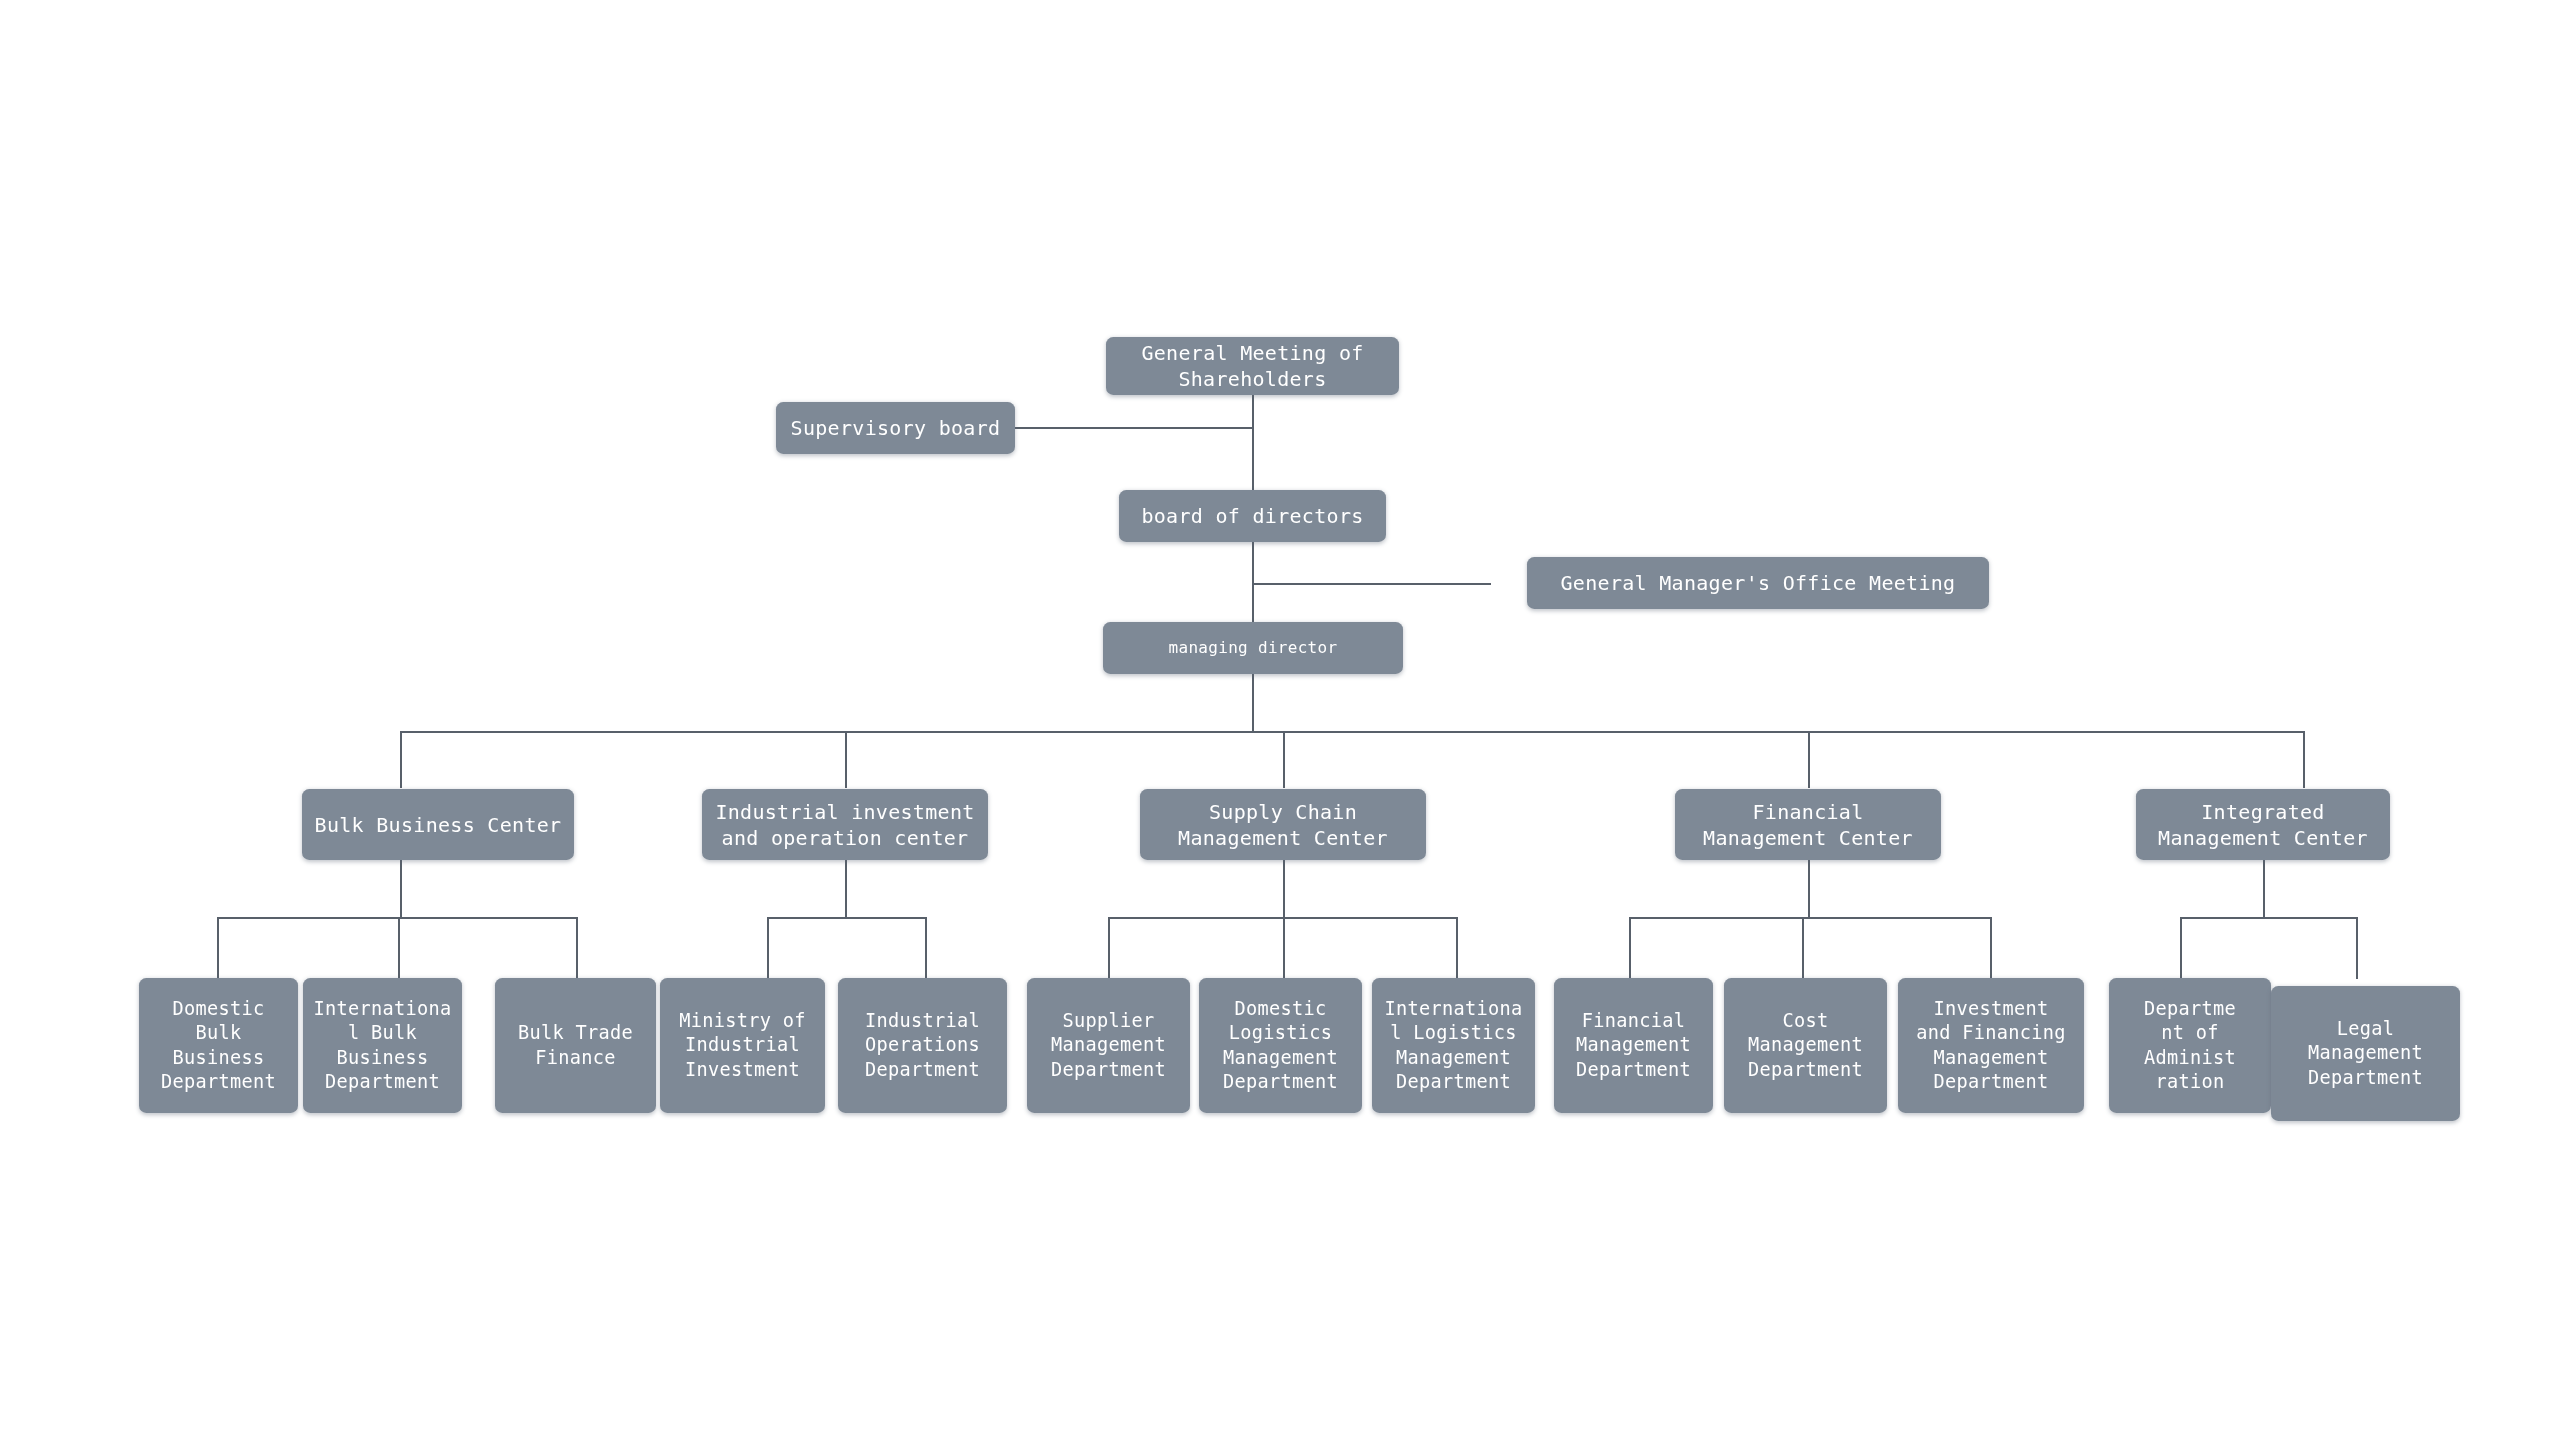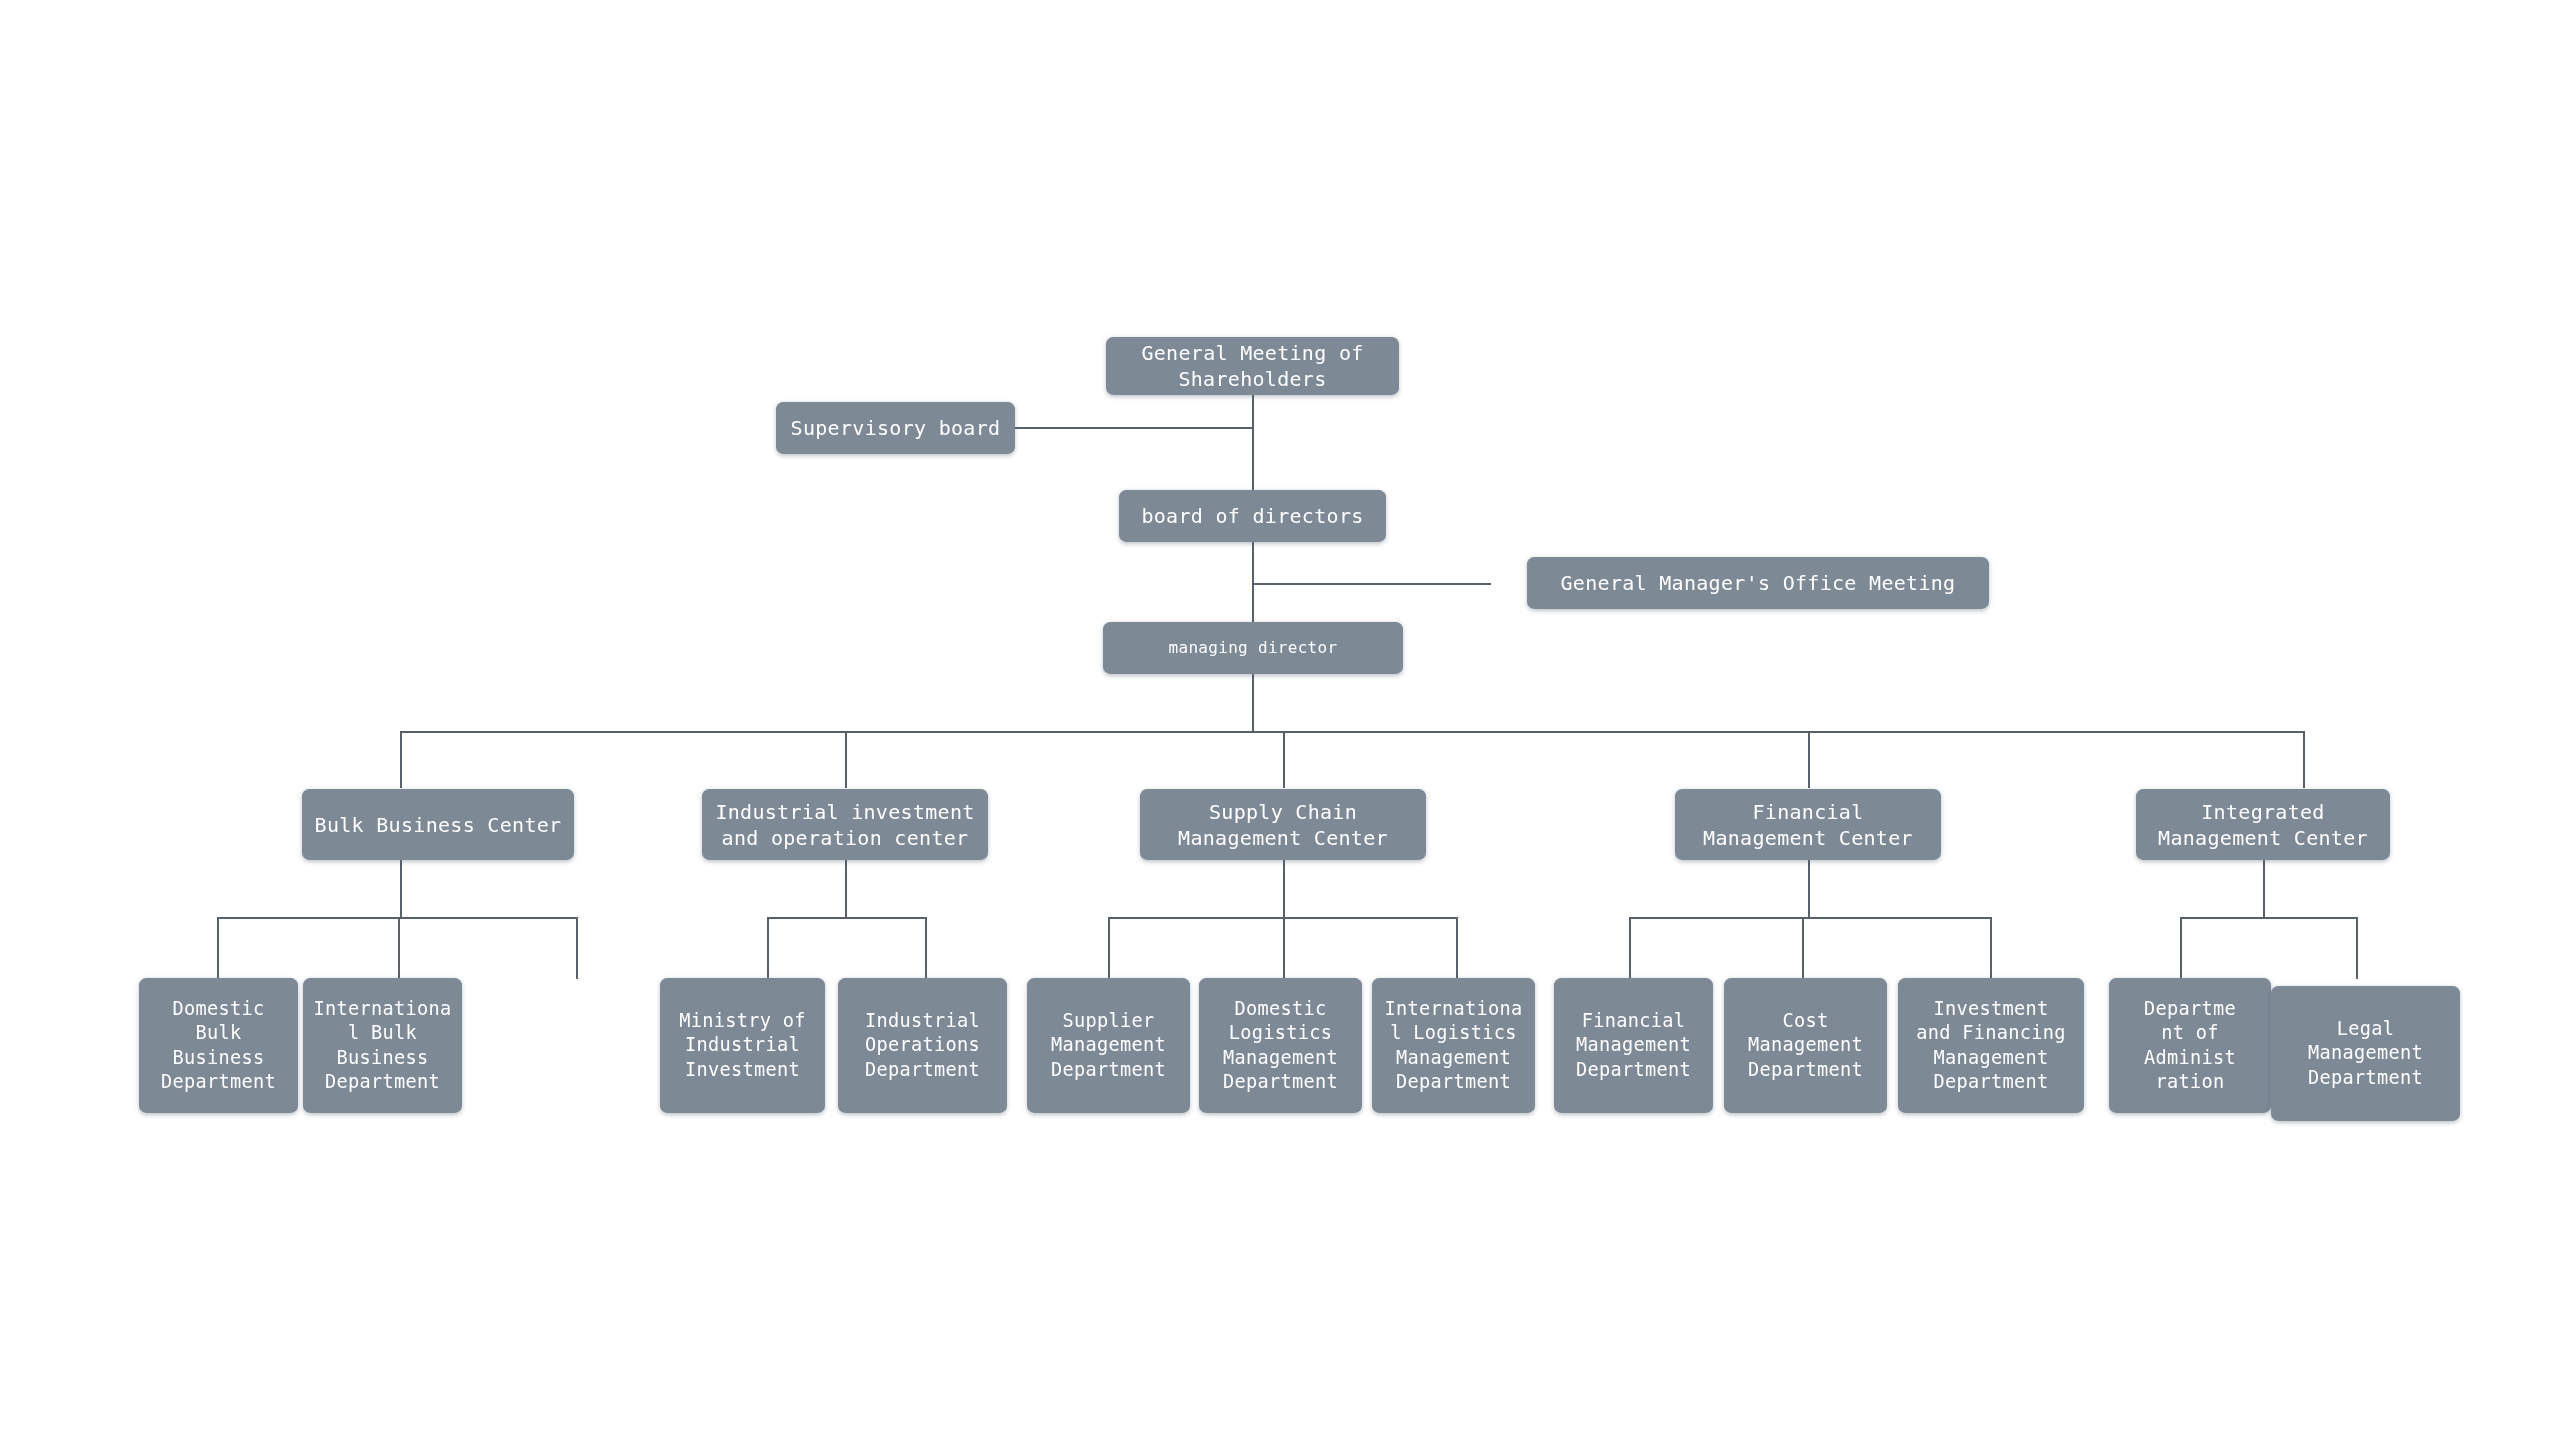--- a/index.html
+++ b/index.html
@@ -119,20 +119,22 @@
   <div class="node leaf" style="left:139px;top:978px;width:159px;height:135px;">Domestic
 Bulk
 Business
 Department</div>
 
   <div class="node leaf" style="left:303px;top:978px;width:159px;height:135px;">Internationa
 l Bulk
 Business
 Department</div>
 
+  <div class="node leaf" style="left:495px;top:978px;width:161px;height:135px;">Bulk Trade
+Finance</div>
 
   <div class="node leaf" style="left:660px;top:978px;width:165px;height:135px;">Ministry of
 Industrial
 Investment</div>
 
   <div class="node leaf" style="left:838px;top:978px;width:169px;height:135px;">Industrial
 Operations
 Department</div>
 
   <div class="node leaf" style="left:1027px;top:978px;width:163px;height:135px;">Supplier

